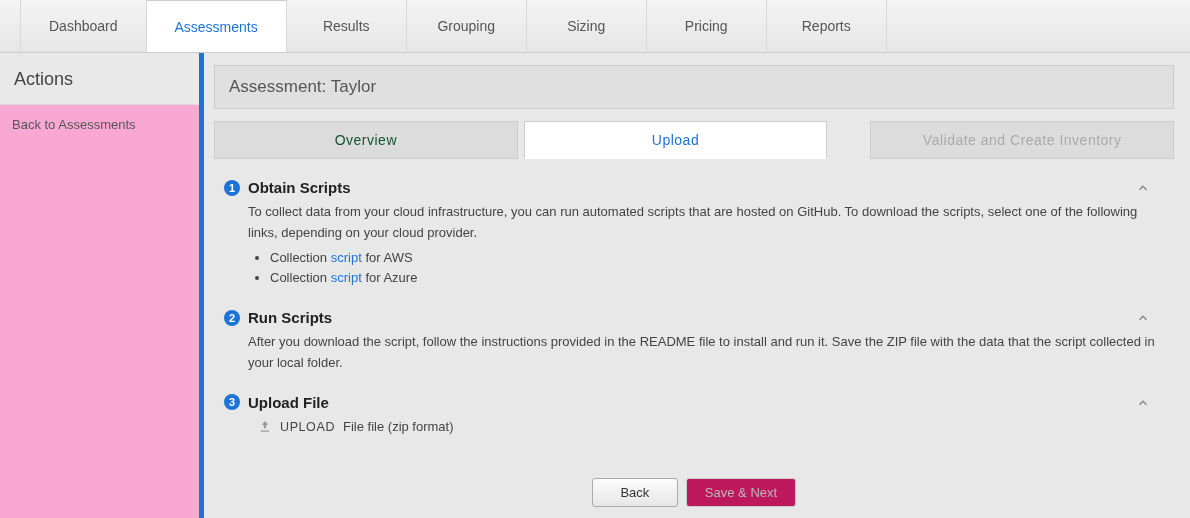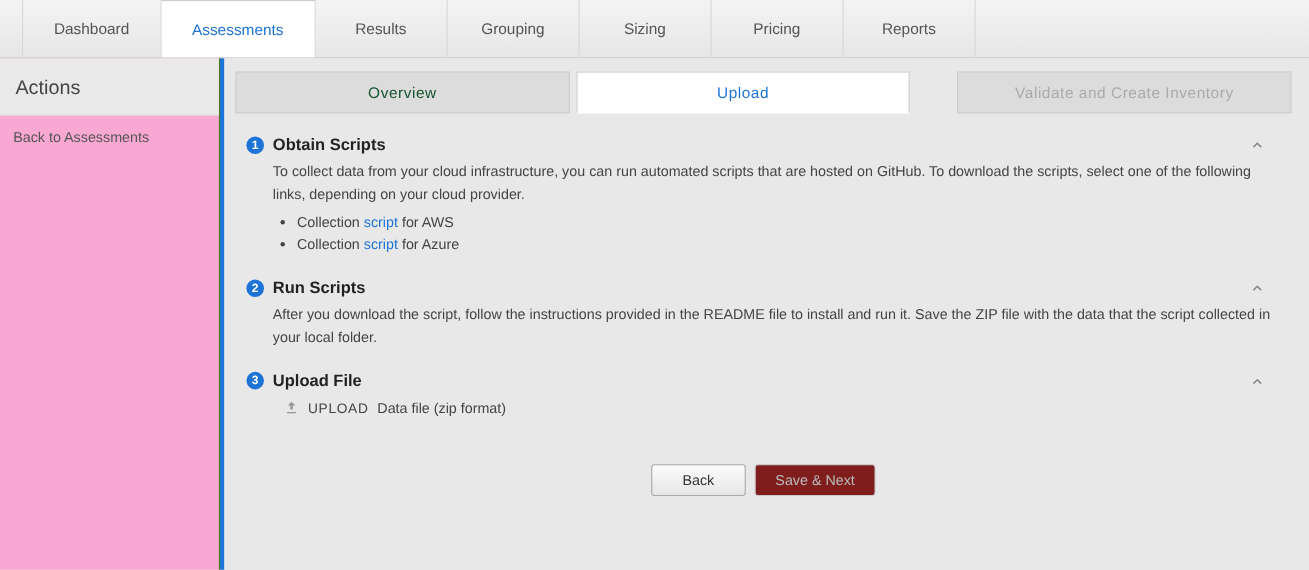--- a/index.html
+++ b/index.html
@@ -184,21 +184,21 @@
     padding: 6px 18px;
     border: 1px solid #aaa;
     border-radius: 3px;
     background: linear-gradient(to bottom, #fcfcfc, #e6e6e6);
     color: #333;
     font-size: 13px;
     cursor: pointer;
   }
   .btn.disabled {
     color: #bbb;
-    background: #7f1d1d;
+    background: #be185d;
     border-color: #ccc;
     cursor: default;
   }
 </style>
 </head>
 <body>
 
 <div class="topbar">
   <div class="topnav-item">Dashboard</div>
   <div class="topnav-item active">Assessments</div>
@@ -211,20 +211,21 @@
 
 <div class="layout">
   <div class="sidebar">
     <div class="sidebar-title">Actions</div>
     <div class="sidebar-link">Back to Assessments</div>
   </div>
 
   <div class="content-wrap">
     <div class="blue-rail"></div>
     <div class="main">
+      <div class="title-bar">Assessment: Taylor</div>
 
       <div class="tabs">
         <div class="tab">Overview</div>
         <div class="tab active">Upload</div>
         <div class="tab disabled">Validate and Create Inventory</div>
       </div>
 
       <div class="section">
         <div class="chevron">
           <svg viewBox="0 0 24 24" fill="none" stroke="currentColor" stroke-width="2.5">
@@ -274,21 +275,21 @@
           <span>Upload File</span>
         </div>
         <div class="section-body">
           <div class="upload-row">
             <span class="upload-icon">
               <svg viewBox="0 0 24 24" fill="currentColor">
                   <path d="M5 20h14v-2H5v2zM12 2L6 8h4v6h4V8h4l-6-6z"></path>
                 </svg>
             </span>
             <span class="upload-label">UPLOAD</span>
-            <span>Data file (zip format)</span>
+            <span>File file (zip format)</span>
           </div>
         </div>
       </div>
 
       <div class="footer-btns">
         <button class="btn">Back</button>
         <button class="btn disabled">Save &amp; Next</button>
       </div>
 
     </div>

